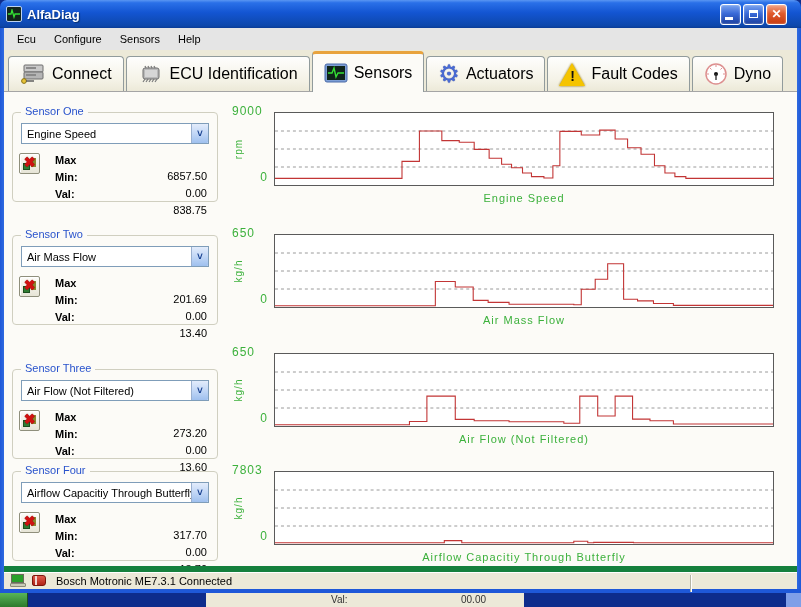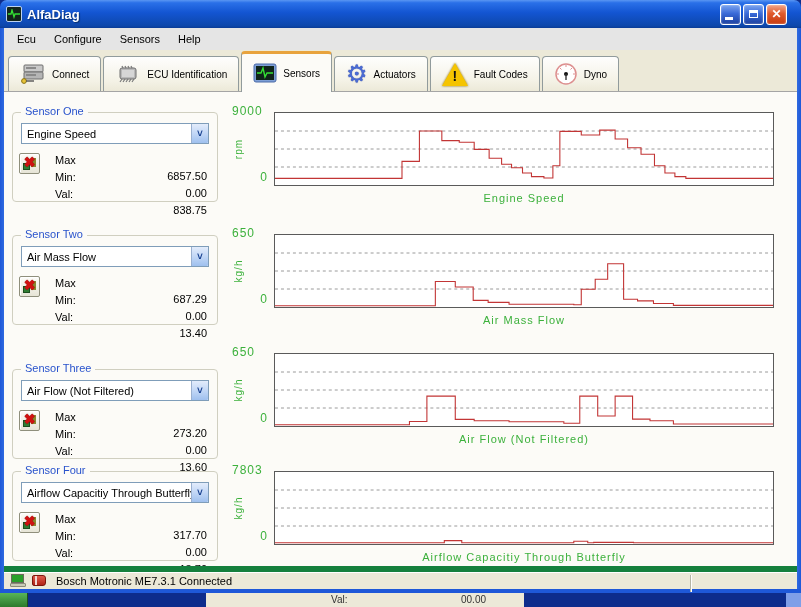--- a/index.html
+++ b/index.html
@@ -43,21 +43,21 @@
   .tab {
     height:35px; display:flex; align-items:center; gap:6px; padding:0 11px;
     border:1px solid #919b9c; border-bottom:none; border-radius:4px 4px 0 0;
     background:linear-gradient(180deg,#fefefd 0%,#f4f2e6 70%,#ece9d8 100%);
     margin-right:2px; position:relative;
   }
   .tab.active {
     height:41px; background:#fcfbf7; margin-bottom:-1px; z-index:2;
     border-top:3px solid #e8a33d;
   }
-  .tab-label { font-size:10px; color:#000; white-space:nowrap; }
+  .tab-label { font-size:16px; color:#000; white-space:nowrap; }
   .tab-icon { display:flex; align-items:center; justify-content:center; }
   .gear-glyph { font-size:24px; color:#4a6bd4; line-height:1; text-shadow:0 0 1px #23398a; }
   .warn-wrap { position:relative; width:26px; height:23px; }
   .warn-tri { position:absolute; left:0; top:0; width:0; height:0;
     border-left:13px solid transparent; border-right:13px solid transparent;
     border-bottom:23px solid #f5c400; filter:drop-shadow(0 0 1px #8a6d00); }
   .warn-ex { position:absolute; left:0; top:5px; width:26px; text-align:center;
     font-weight:bold; font-size:14px; color:#111; }
   
   .content { position:absolute; left:4px; top:92px; width:793px; height:474px; background:#fcfbf7; }
@@ -77,21 +77,21 @@
     border:1px solid #8f8f7c; border-radius:2px;
     background:linear-gradient(180deg,#fdfdf9,#e6e4d6); display:flex; align-items:center; justify-content:center;
     box-shadow:inset 1px 1px 0 #fff; position:absolute; }
   .xbtn-ico { position:relative; width:13px; height:13px; }
   .xbtn-chip { position:absolute; left:0; bottom:0; width:7px; height:7px; background:#2f7d33; border:1px solid #1c4e1f; }
   .xbtn-chip2 { position:absolute; right:0; top:1px; width:5px; height:9px; background:#8a8a30; }
   .xbtn-x { position:absolute; left:0; top:-3px; width:13px; text-align:center;
     color:#d01111; font-weight:bold; font-size:14px; line-height:1.2; text-shadow:0 0 1px #700; }
   .rows { position:absolute; left:42px; right:10px; top:38px; }
   .vrow { display:flex; justify-content:space-between; height:17px; align-items:center; }
-  .vrow .lab { color:#000; }
+  .vrow .lab { color:#000;font-weight:bold; }
   .vrow .val { color:#000;margin-top:32px; }
   
   .chart-row { position:absolute; left:232px; width:552px; height:112px; }
   .ymax { position:absolute; left:0; top:4px; width:36px; text-align:left;
     color:#3cb13c; font-size:12px; letter-spacing:1px; }
   .ymin { position:absolute; left:0; top:70px; width:36px; text-align:right;
     color:#3cb13c; font-size:12px; letter-spacing:1px; }
   .yunit { position:absolute; left:-14px; top:12px; height:74px; width:40px;
     display:flex; align-items:center; justify-content:center;
     transform:rotate(-90deg); color:#3cb13c; font-size:10px; letter-spacing:1px; }
@@ -273,21 +273,21 @@
   <div class="xbtn">
     <span class="xbtn-ico">
       <span class="xbtn-chip"></span>
         <span class="xbtn-chip2"></span>
       <span class="xbtn-x">✖</span>
     </span>
   </div>
   <div class="rows">
     <div class="vrow">
       <span class="lab">Max</span>
-      <span class="val">687.29</span>
+      <span class="val">201.69</span>
     </div>
     <div class="vrow">
       <span class="lab">Min:</span>
       <span class="val">0.00</span>
     </div>
     <div class="vrow">
       <span class="lab">Val:</span>
       <span class="val">13.40</span>
     </div>
   </div>

